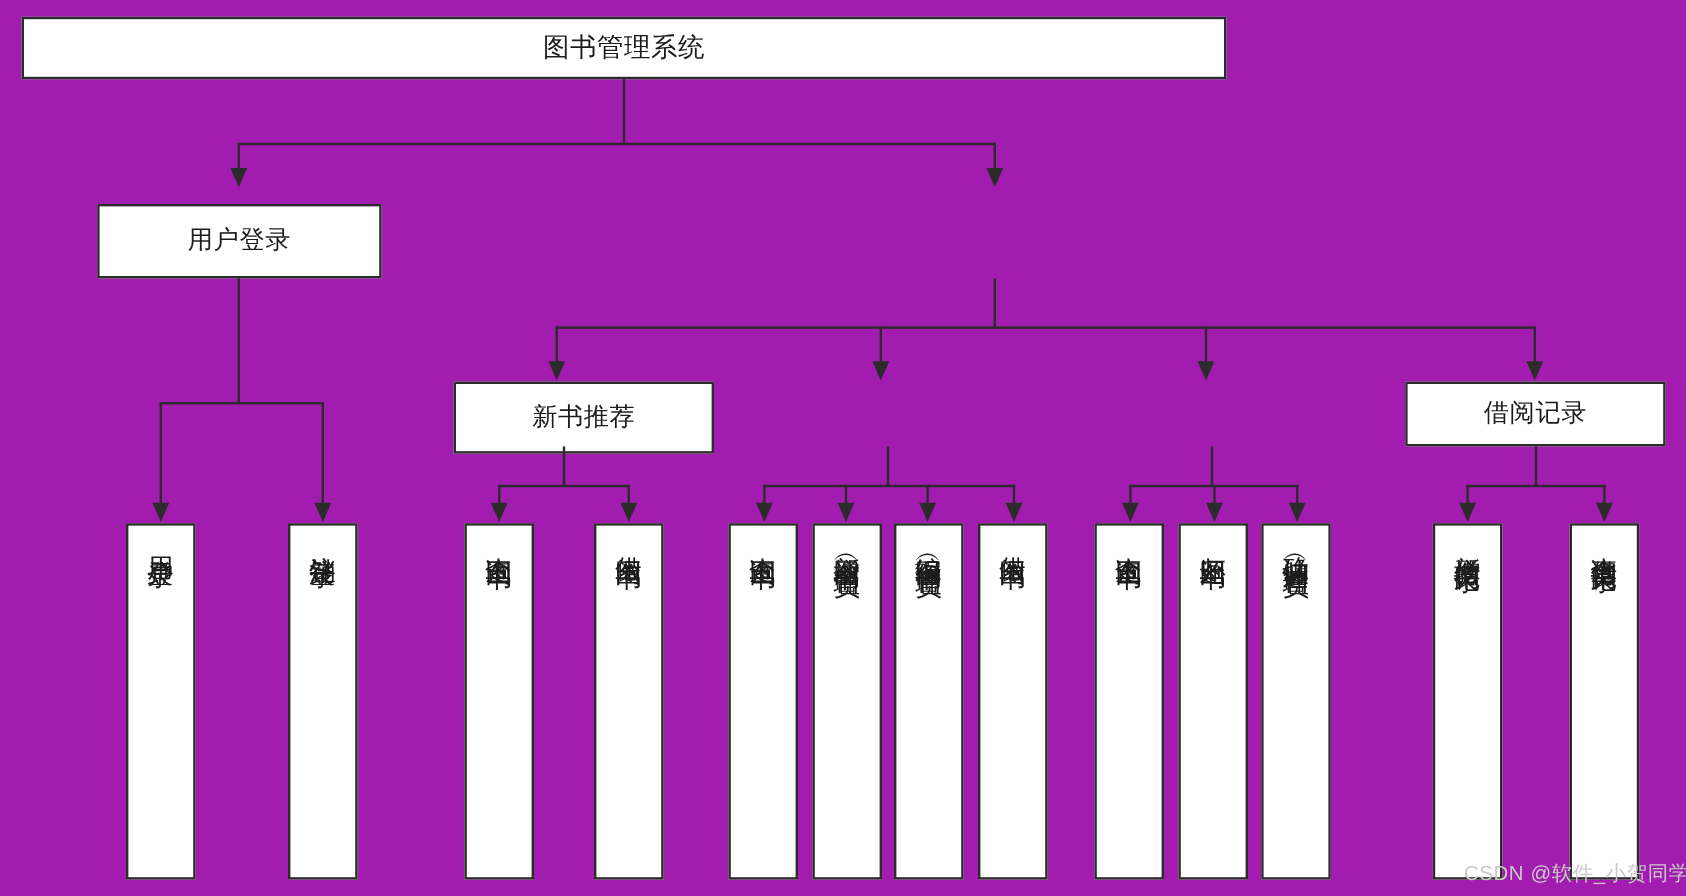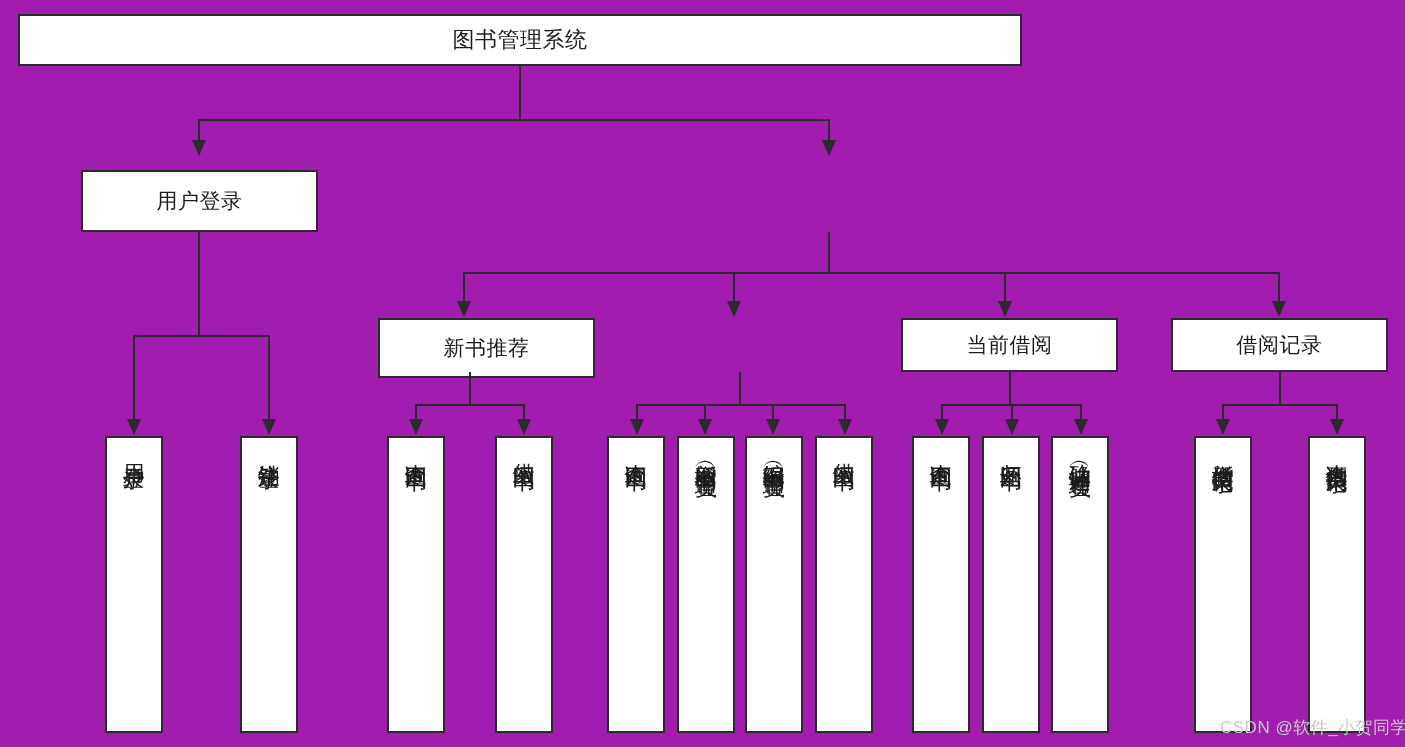--- a/index.html
+++ b/index.html
@@ -101,23 +101,20 @@
   <div class="conn vline" style="left:1004px;top:272px;height:30px;"></div>
   <div class="conn vline" style="left:1278px;top:272px;height:30px;"></div>
   <div class="arrow" style="left:457px;top:301px;"></div>
   <div class="arrow" style="left:727px;top:301px;"></div>
   <div class="arrow" style="left:998px;top:301px;"></div>
   <div class="arrow" style="left:1272px;top:301px;"></div>
 
   <div class="node h" style="left:361px;top:318px;width:217px;height:60px;margin-left:17px;">
     <span class="lbl">新书推荐</span>
   </div>
-  <div class="node h" style="left:901px;top:318px;width:217px;height:54px;">
-    <span class="lbl">当前借阅</span>
-  </div>
   <div class="node h" style="left:1171px;top:318px;width:217px;height:54px;">
     <span class="lbl">借阅记录</span>
   </div>
 
   <div class="conn vline" style="left:198px;top:232px;height:104px;"></div>
   <div class="conn hline" style="left:133px;top:335px;width:137px;"></div>
   <div class="conn vline" style="left:133px;top:335px;height:85px;"></div>
   <div class="conn vline" style="left:268px;top:335px;height:85px;"></div>
   <div class="arrow" style="left:127px;top:419px;"></div>
   <div class="arrow" style="left:262px;top:419px;"></div>

